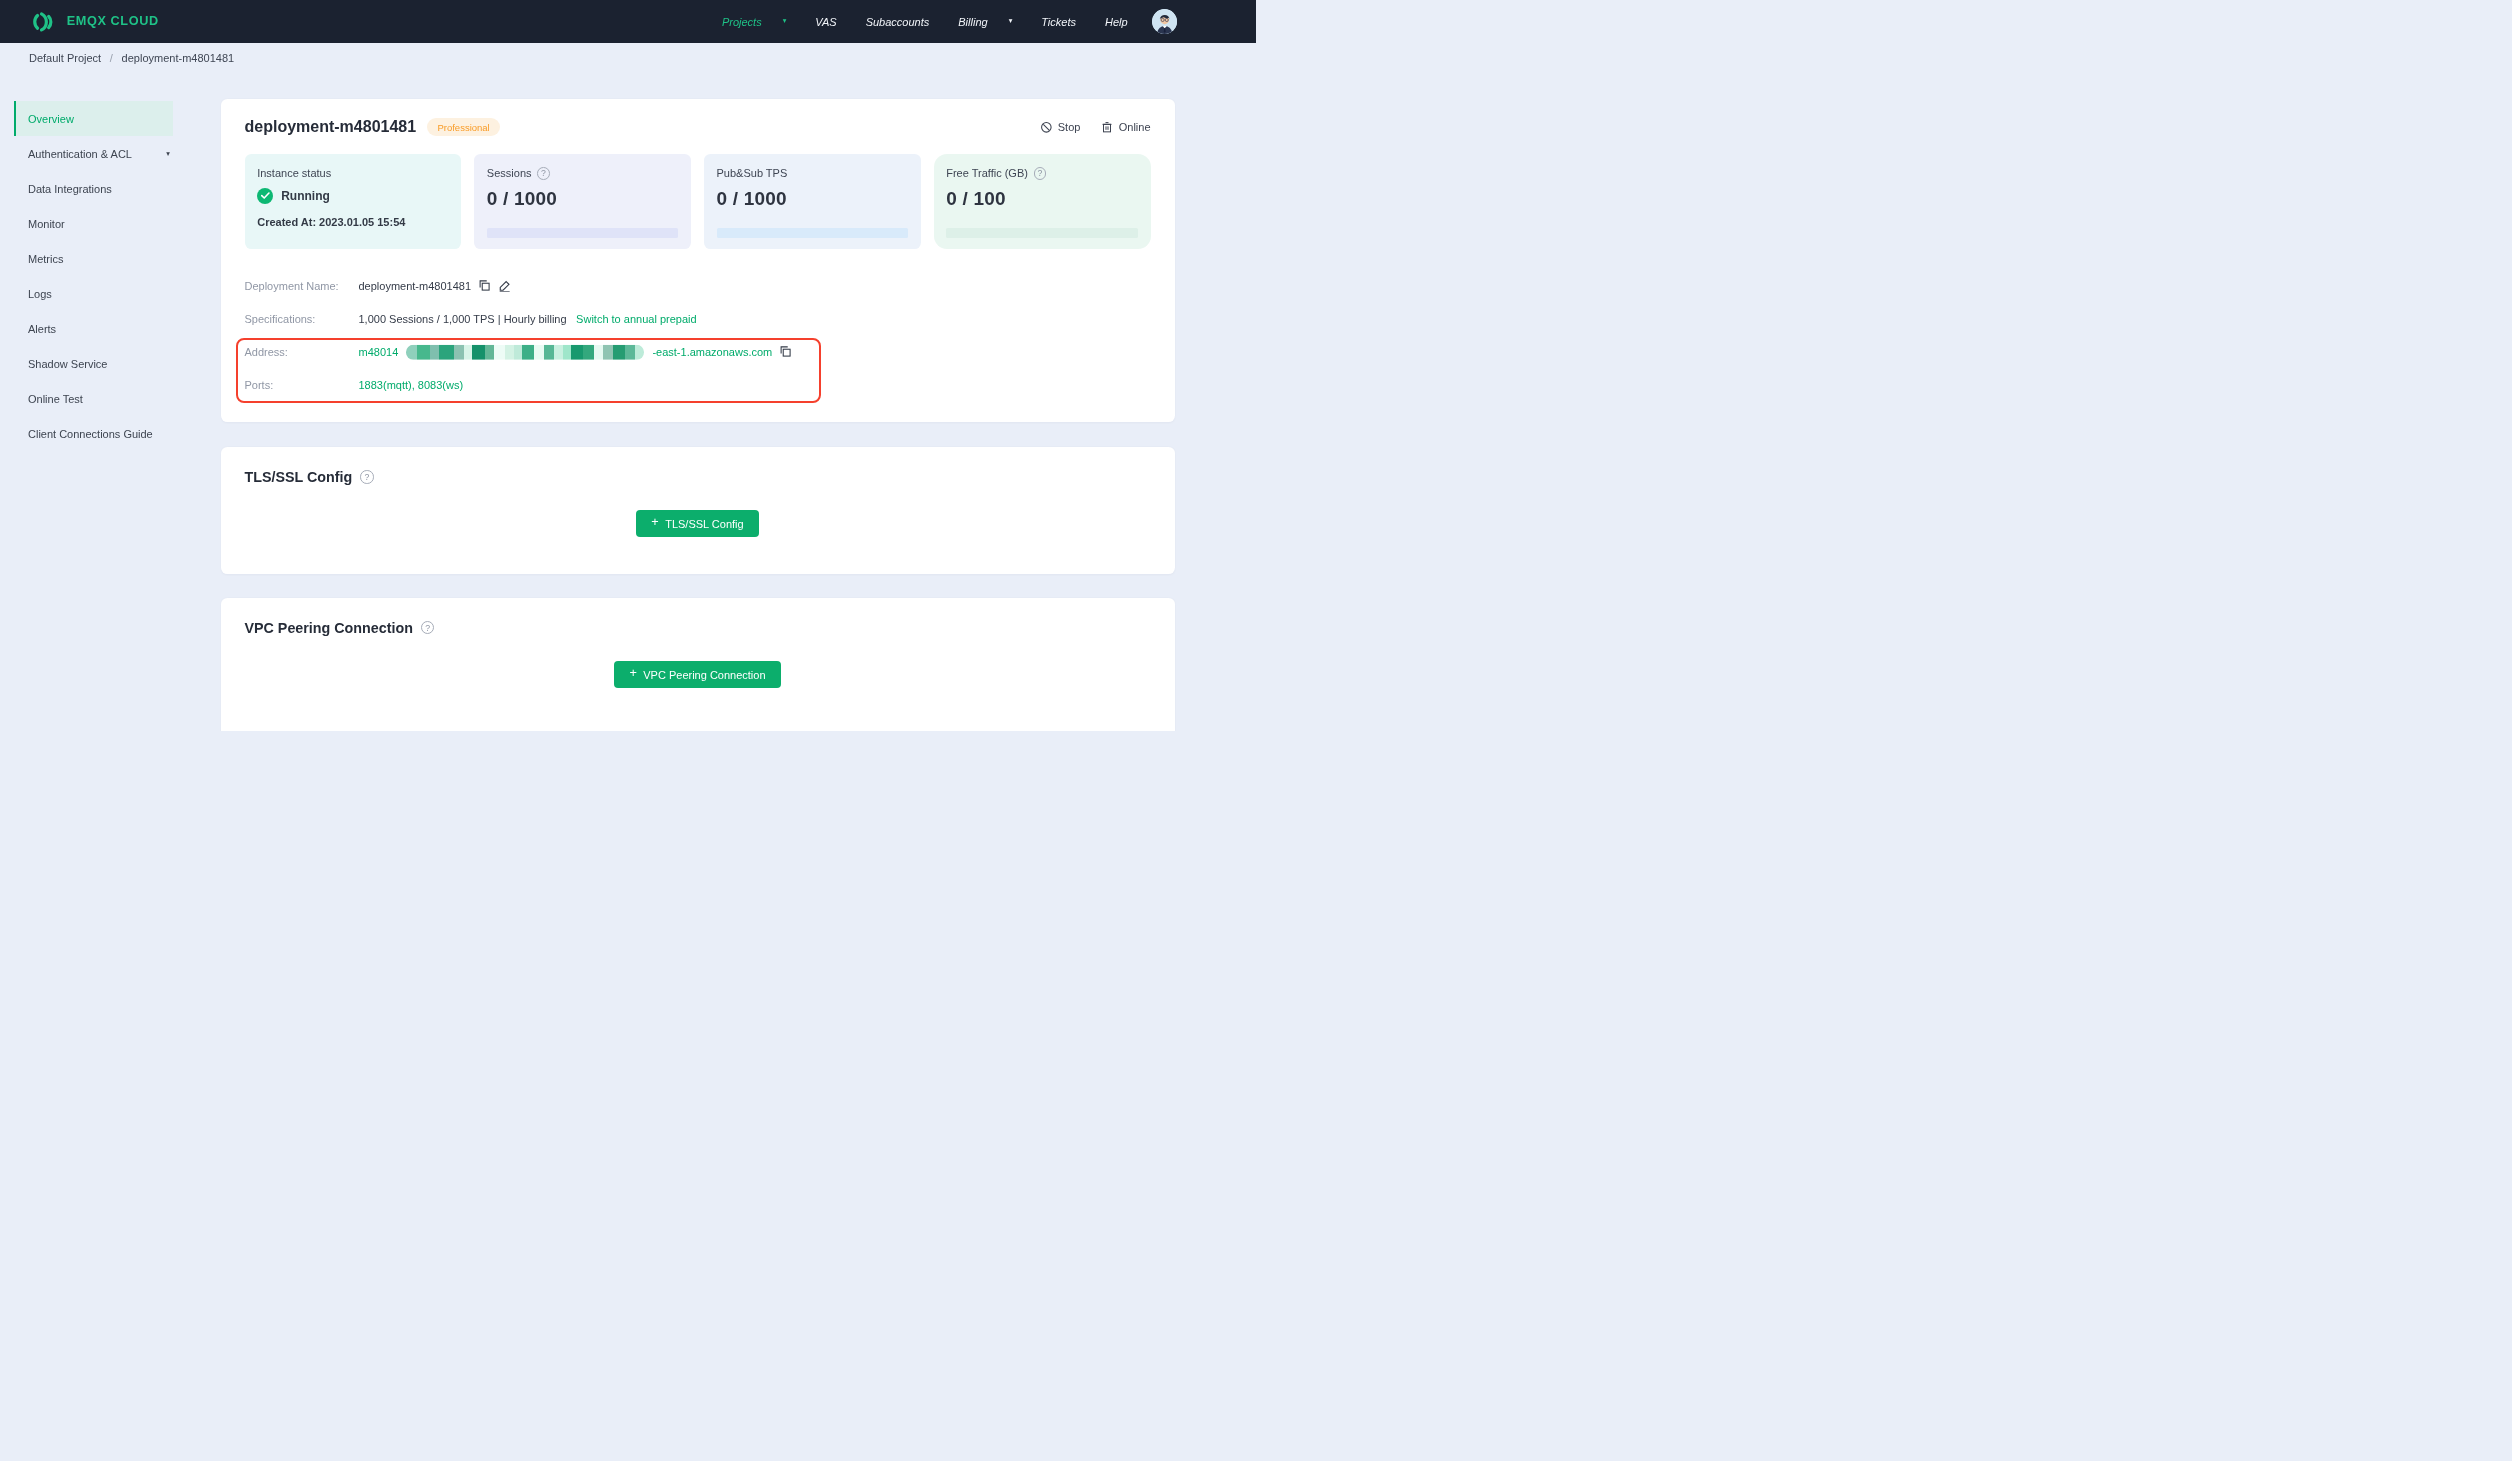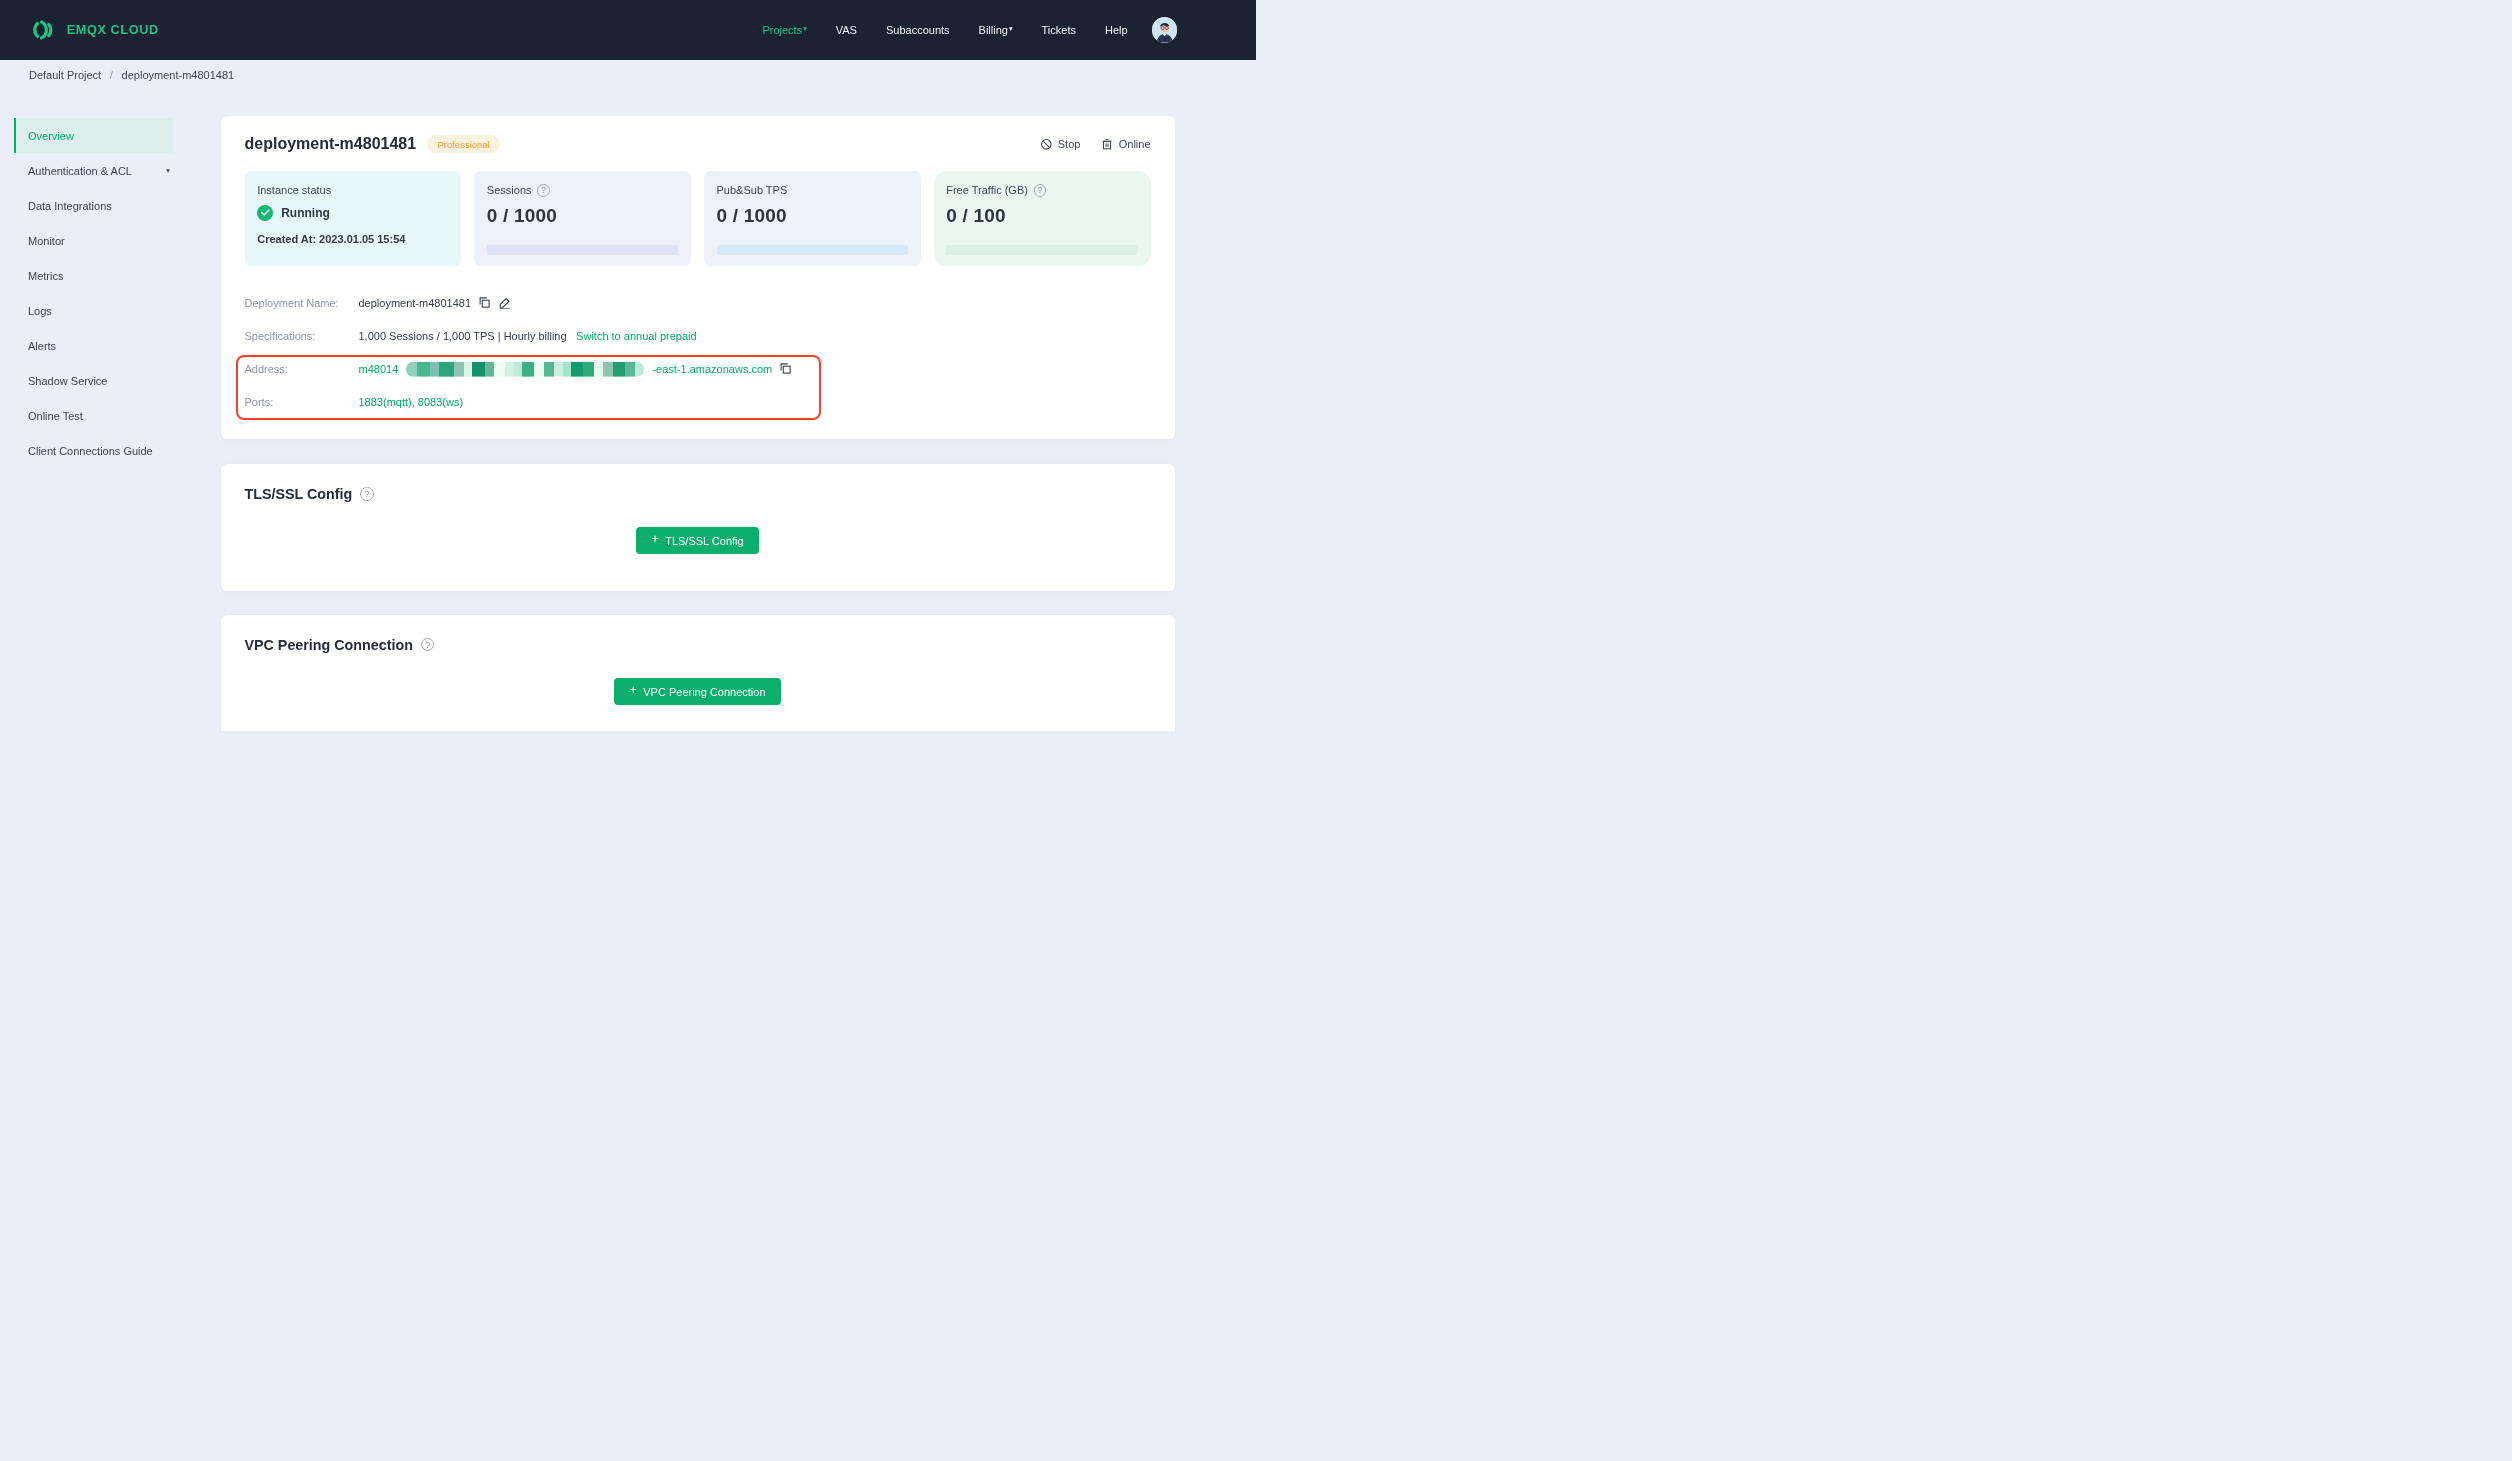--- a/index.html
+++ b/index.html
@@ -4,27 +4,27 @@
 <style>
   * { box-sizing: border-box; margin: 0; padding: 0; }
   html,body { width:1256px; height:731px; overflow:hidden; }
   body{
     font-family:"Liberation Sans","DejaVu Sans",sans-serif;
     background:var(--page_bg,#e9eef8);
     color:#343b48;
   }
   
   .topnav{
-    height:60px; background:var(--nav_bg,#1b2230);
+    height:43px; background:var(--nav_bg,#1b2230);
     display:flex; align-items:center; padding:0 79px 0 29px;
   }
   .brand{display:flex;align-items:center;gap:8.7px;cursor:pointer;}
   .brand-text{color:var(--brand_green,#1fc287);font-size:12.7px;font-weight:700;letter-spacing:0.6px;}
   .nav-items{display:flex;align-items:center;gap:29px;margin-left:auto;}
-  .nav-item{font-size:11px;color:#f2f5f9;cursor:pointer;display:flex;align-items:flex-start;gap:1px;}
+  .nav-item{font-size:11px;color:#f2f5f9;cursor:pointer;display:flex;align-items:flex-start;gap:21px;font-style:italic;}
   .nav-item.active{color:var(--brand_green,#1fc287);}
   .nav-caret{font-size:7.2px;line-height:1;transform:translateY(0.8px);}
   .avatar{width:25.4px;height:25.4px;border-radius:50%;overflow:hidden;background:#cfe4f2;margin-left:24px;cursor:pointer;flex:none;}
   
   .breadcrumb{height:29px;display:flex;align-items:center;padding-left:29px;font-size:11px;color:#3f4654;}
   .crumb-sep{color:#9aa1ae;margin:0 8.7px;}
   .crumb-link{cursor:pointer;}
   
   .layout{display:flex;align-items:flex-start;}
   .sidebar{width:203px;flex:none;padding-top:29px;}

